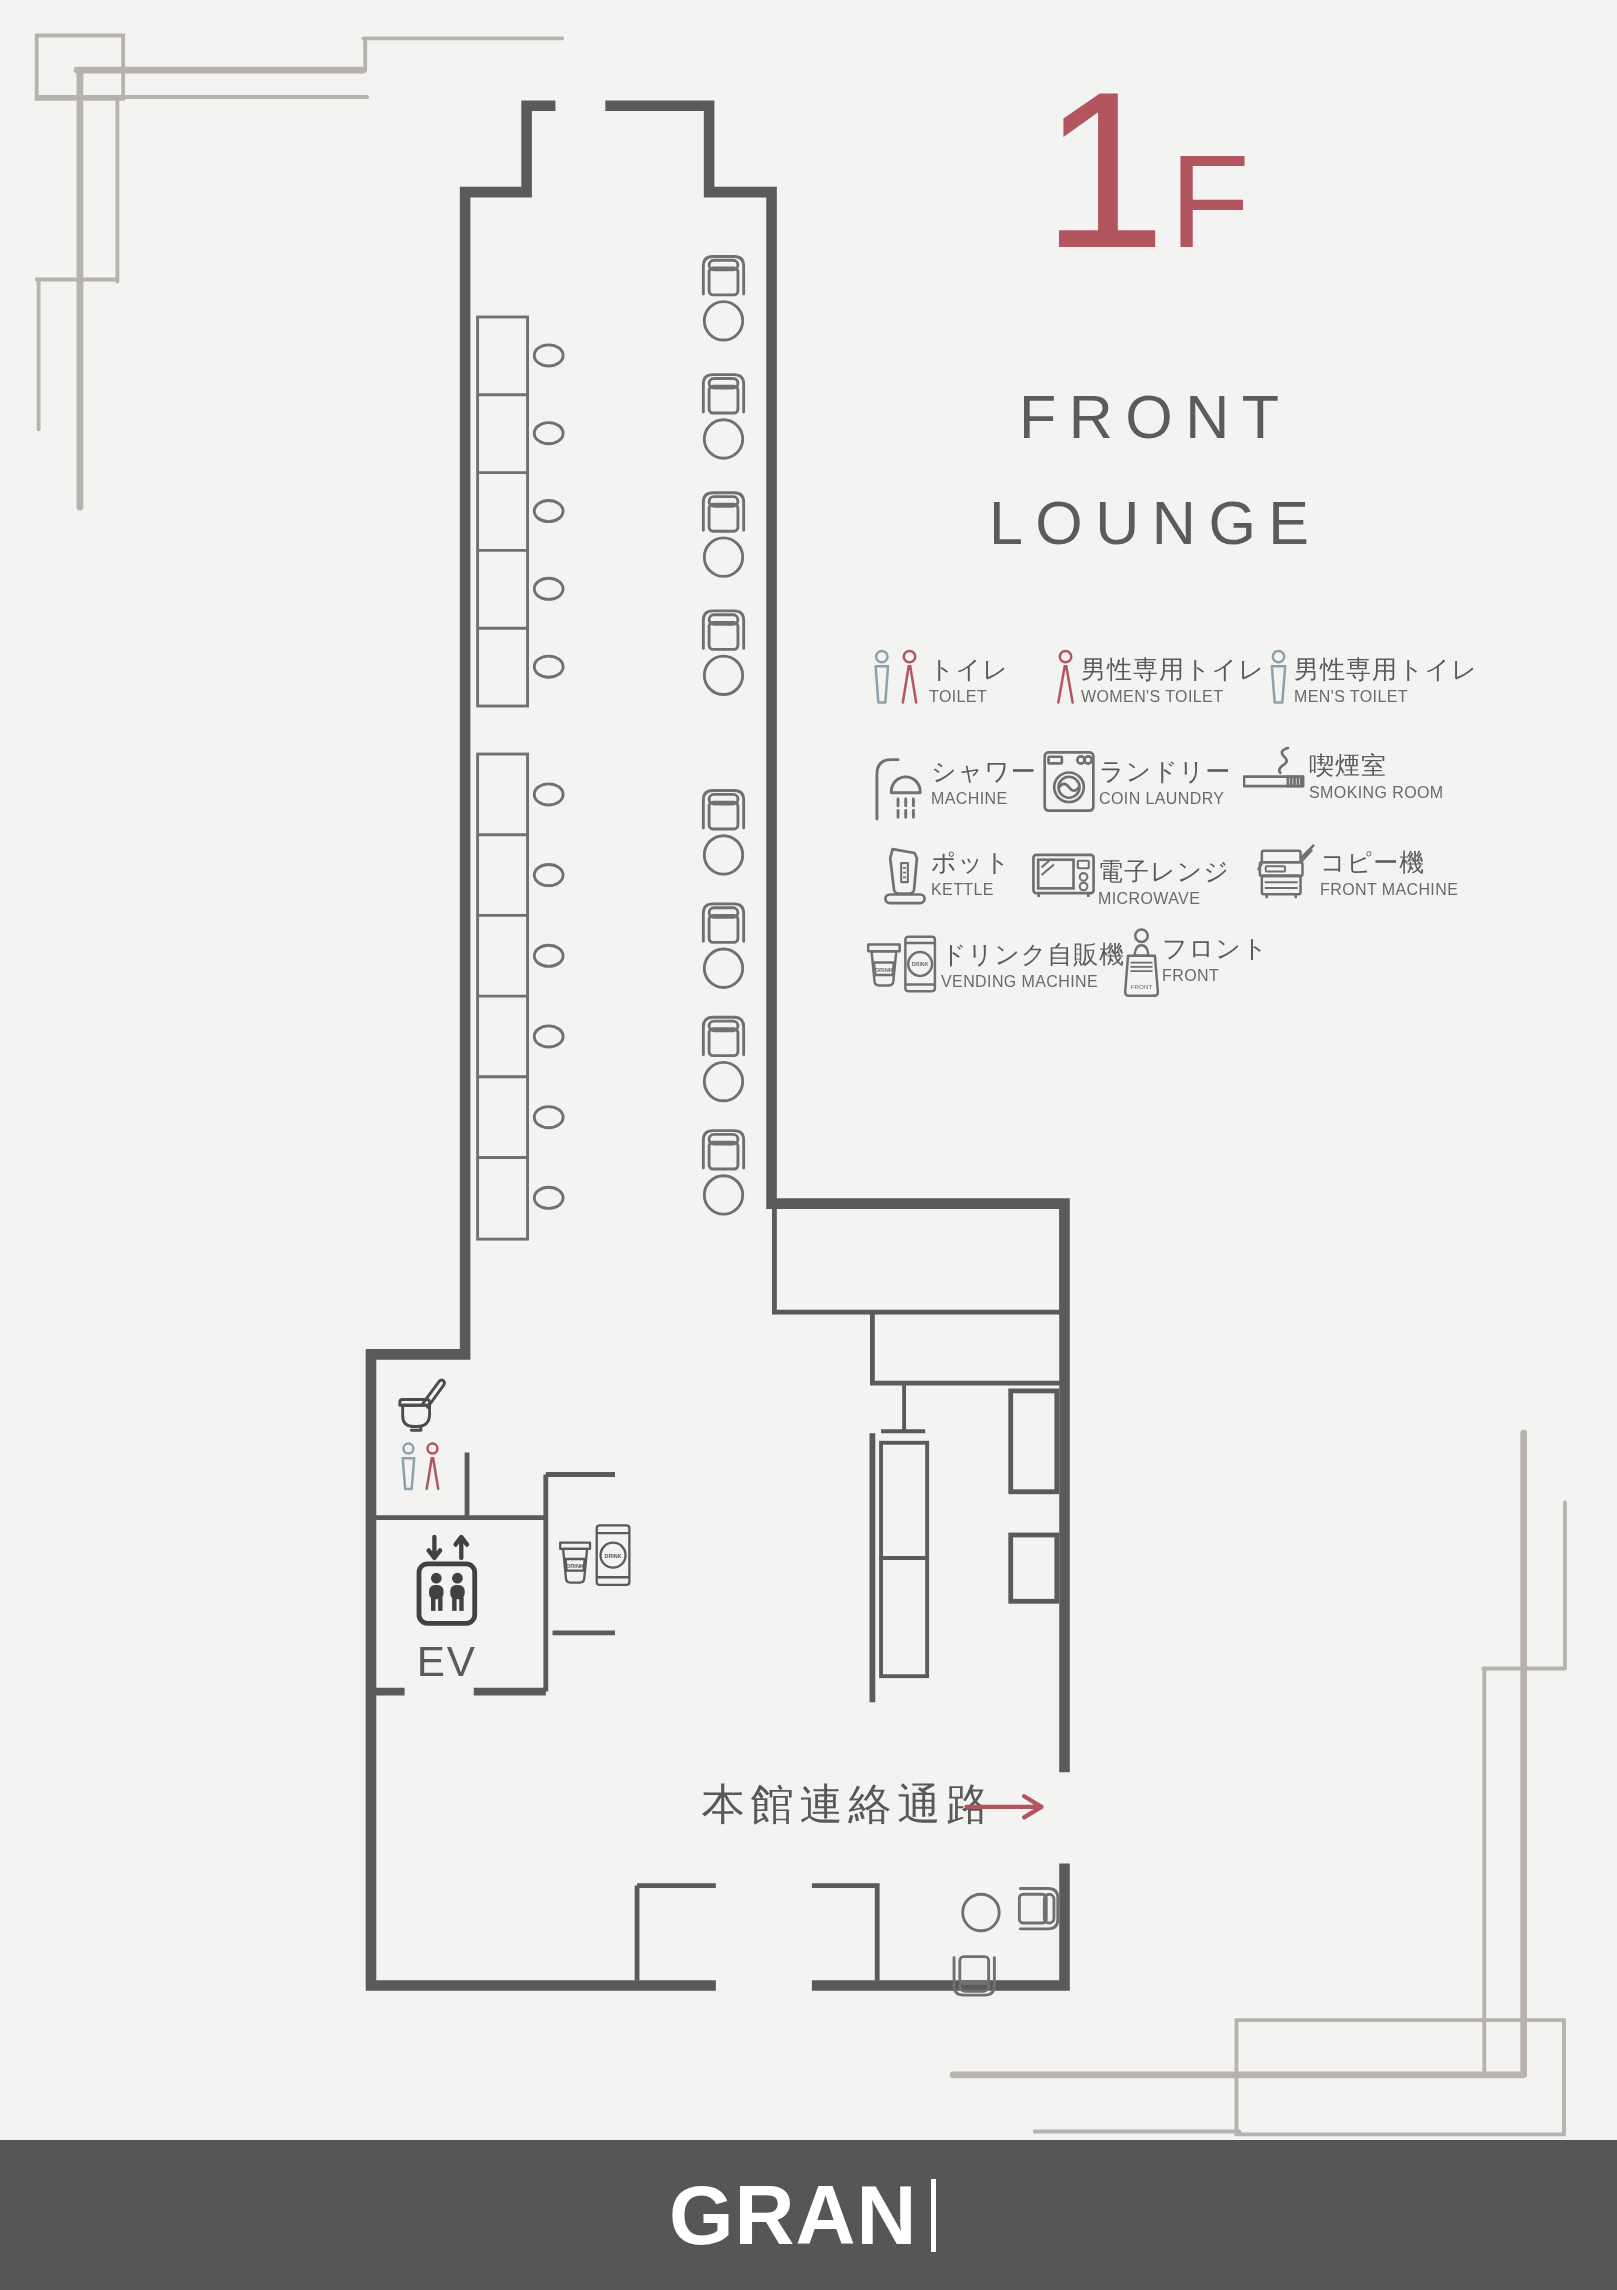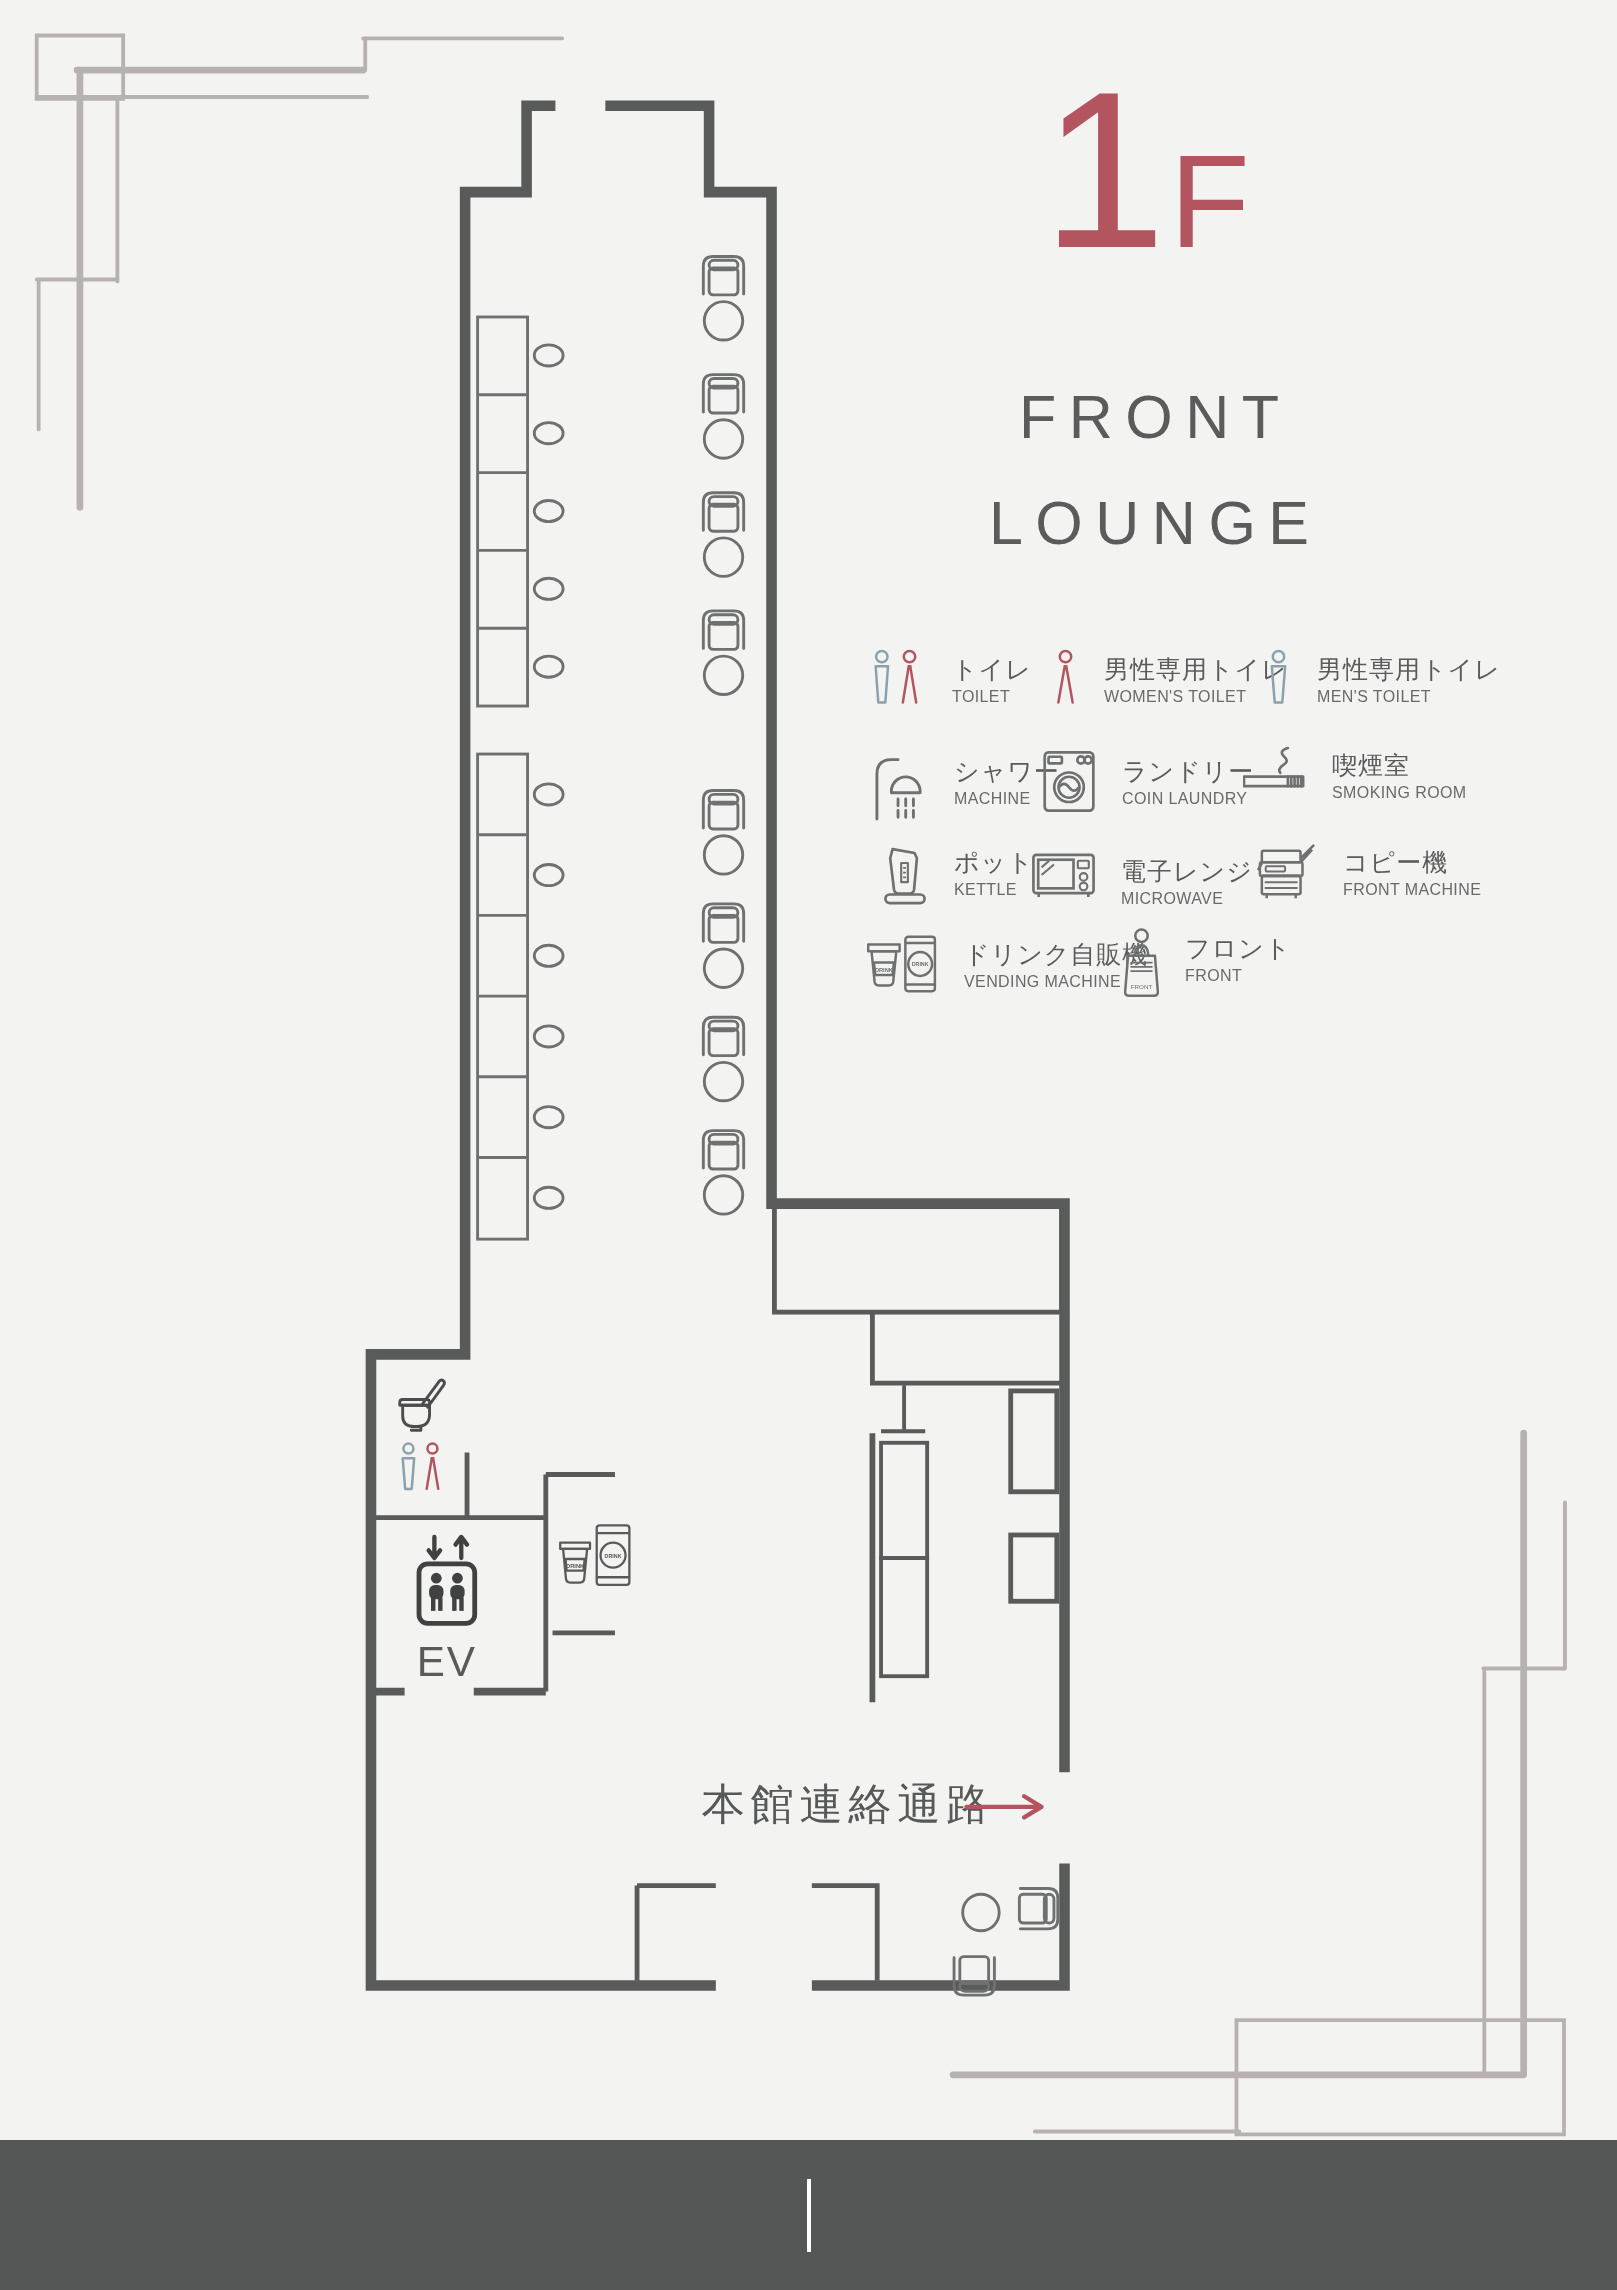--- a/index.html
+++ b/index.html
@@ -17,21 +17,21 @@
   }
   .floor-title .one{font-size:223px;font-weight:400;}
   .floor-title .f{font-size:131px;font-weight:400;margin-left:3.8px;}
   .subtitle{
     left:957px;width:384px;text-align:center;color:#595c5b;
     font-size:61px;letter-spacing:12.5px;padding-left:12.5px;box-sizing:border-box;
     font-weight:400;
   }
   
   .legend-item{position:absolute;display:flex;align-items:flex-start;}
-  .legend-item .ltext{margin-left:26px;padding-top:5.8px;}
+  .legend-item .ltext{margin-left:3px;padding-top:5.8px;}
   .legend-item .jp{font-size:25px;letter-spacing:1px;color:#595c5b;line-height:29px;}
   .legend-item .en{font-size:16px;letter-spacing:0.4px;color:#686b6a;line-height:19px;margin-top:2.9px;}
   
   .footer{
     left:0;top:2140px;width:1618px;height:150px;background:#545756;
     display:flex;align-items:center;justify-content:center;
   }
   .brand{color:#ffffff;font-size:83px;font-weight:bold;letter-spacing:1px;line-height:1;}
   .brand-sep{width:4.8px;height:73px;background:#ffffff;margin:0 13.4px;}
 </style>
@@ -355,15 +355,16 @@
       <text x="18" y="63" text-anchor="middle" font-size="6.5" stroke="none" fill="#6e7170">FRONT</text>
     </g>
   </svg>
   <div class="ltext">
     <div class="jp">フロント</div>
     <div class="en">FRONT</div>
   </div>
 </div>
 
 <div class="abs footer">
+  <span class="brand">GRAN</span>
   <span class="brand-sep"></span>
 </div>
 
 
 </body></html>

